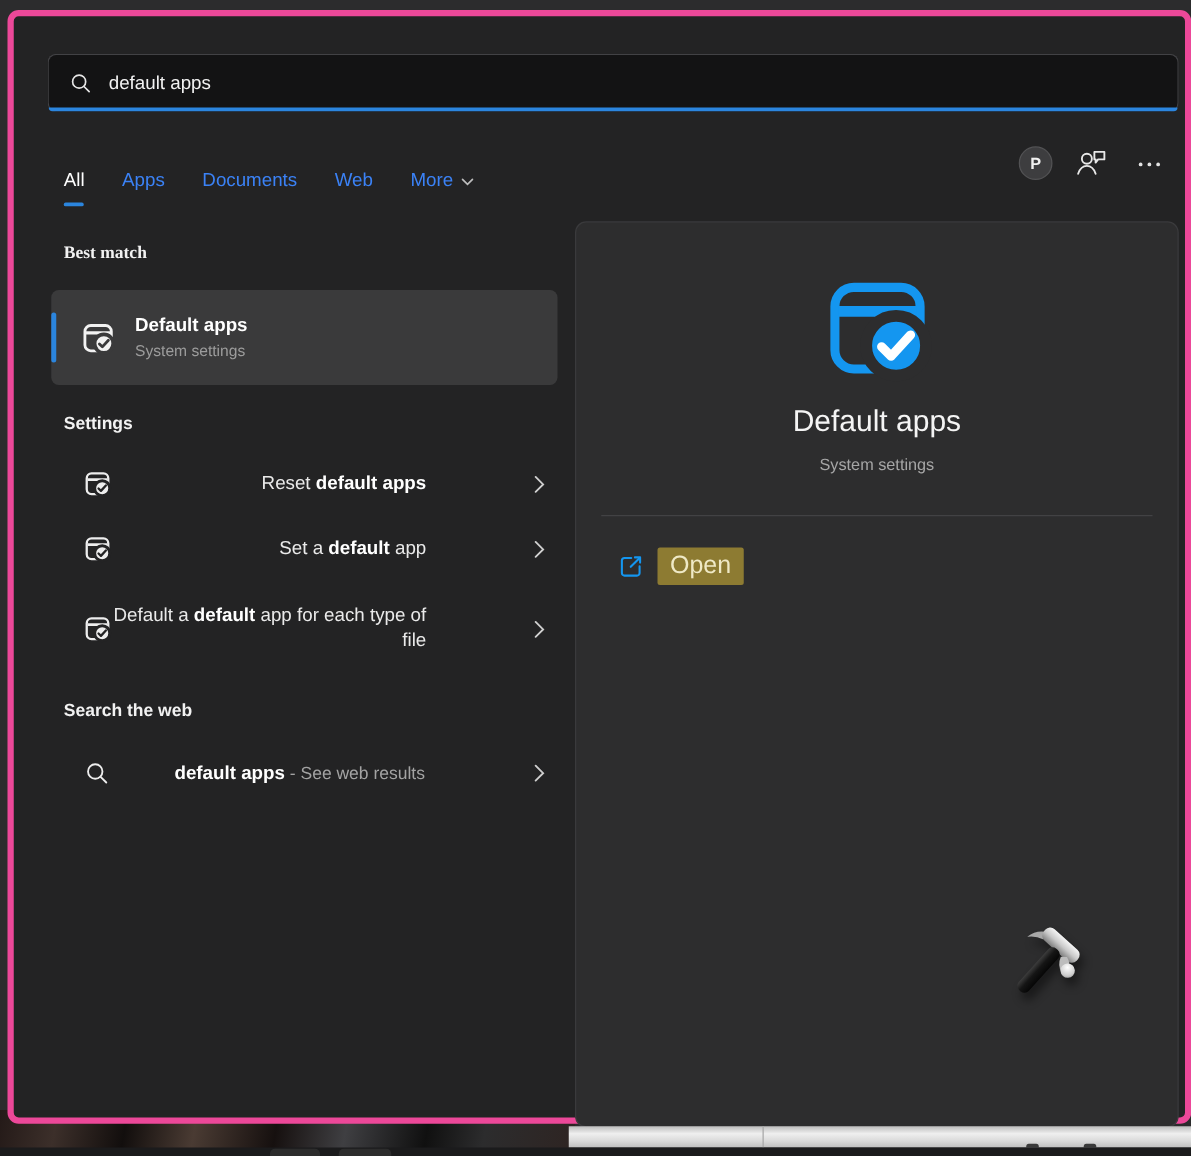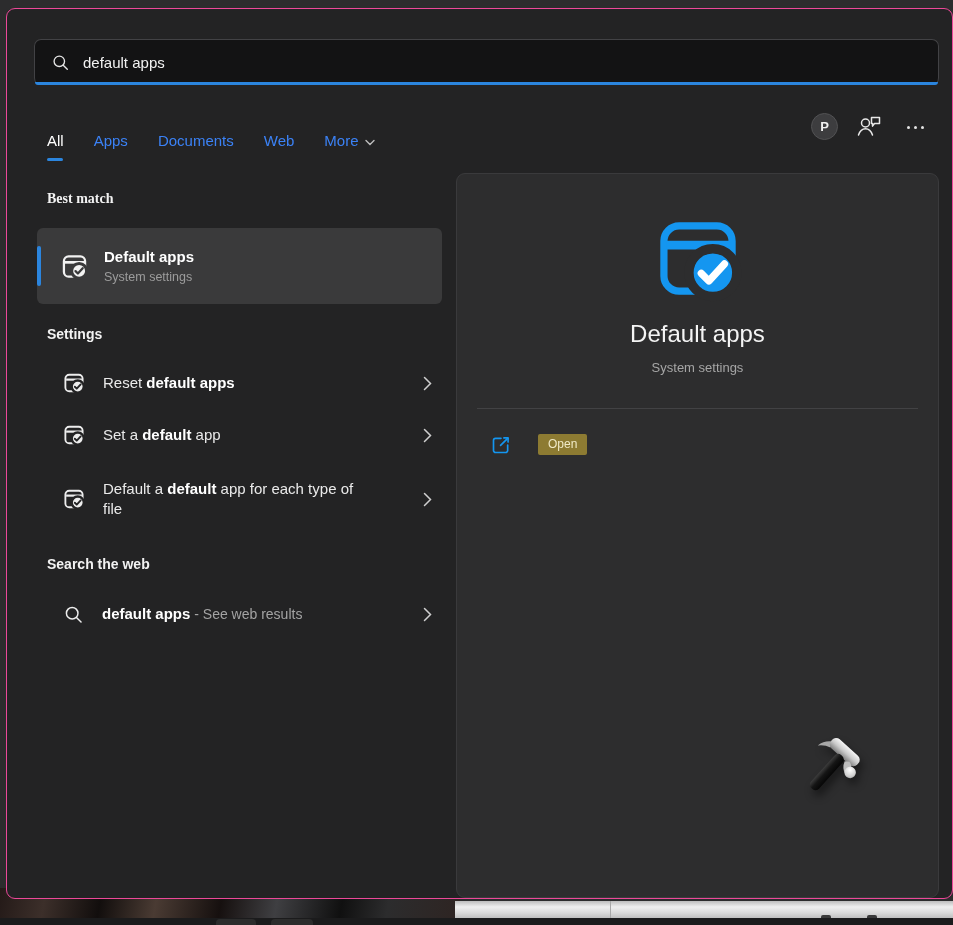--- a/index.html
+++ b/index.html
@@ -26,21 +26,21 @@
   .bg-window-bar .dash.d2 { left:412px; }
   .taskbar-strip { position:absolute; left:0; top:918px; width:953px; height:7px; background:#1b1b1c; z-index:3; }
   .taskbar-strip .slot { position:absolute; top:1px; height:6px; border-radius:4px 4px 0 0; background:#2c2c2c; }
   .taskbar-strip .slot.s1 { left:216px; width:40px; }
   .taskbar-strip .slot.s2 { left:271px; width:42px; }
 
   
   .panel {
     position:absolute; left:6px; top:8px; width:947px; height:891px; z-index:1;
     background:#232324;
-    border:1px solid #ec4899;
+    border:5px solid #ec4899;
     border-radius:9px;
   }
 
   
   .search-box {
     position:absolute; left:27px; top:30px; width:905px; height:46px;
     background:#131314;
     border:1px solid #424245;
     border-bottom:none;
     border-radius:7px;
@@ -97,22 +97,23 @@
     background:var(--accent-blue,#2b85de); border-radius:3px;
   }
   .da-icon { display:inline-block; flex:none; }
   .da-icon svg { width:100%; height:100%; display:block; }
   .best-tile .da-icon { width:27px; height:27px; color:#f2f2f2; }
   .best-tile .txt .t1 { font-size:15px; font-weight:700; color:#ffffff; }
   .best-tile .txt .t2 { font-size:12.5px; color:#9c9c9c; margin-top:5px; }
 
   .result-row {
     position:absolute; left:0; width:412px;
-    display:flex; align-items:center; gap:18px;
+    display:flex; align-items:center; 
     padding:0 14px 0 29px;
+    text-align:right;
   }
   .row-1 { top:182px; height:44px; }
   .row-2 { top:234px; height:44px; }
   .row-3 { top:288px; height:64px; }
   .row-web { top:412px; height:46px; }
   .result-row .da-icon { width:22px; height:22px; color:#ededed; }
   .result-row .search-glyph { width:21px; height:21px; color:#ededed; flex:none; }
   .result-row .label { flex:1; font-size:15px; color:#eaeaea; line-height:20px; max-width:252px; }
   .result-row .label b { font-weight:700; color:#ffffff; }
   .result-row .suffix { font-size:14px; color:#a3a3a3; font-weight:400; }
@@ -123,25 +124,24 @@
     position:absolute; left:449px; top:164px; width:483px; height:725px;
     background:#2d2d2e; border:1px solid #3a3a3c; border-radius:9px;
   }
   .card .big-icon { position:absolute; left:50%; top:41px; transform:translateX(-50%); width:87px; height:87px; color:var(--icon-blue,#1496f0); }
   .card .p-title { position:absolute; left:0; right:0; top:146px; text-align:center; font-size:24px; font-weight:400; color:#f4f4f4; }
   .card .p-sub { position:absolute; left:0; right:0; top:186px; text-align:center; font-size:13px; color:#a6a6a6; }
   .card .divider { position:absolute; left:20px; right:20px; top:234px; height:1px; background:#424244; }
   .open-row { position:absolute; left:34px; top:260px; display:flex; align-items:center; gap:11px; background:none; border:none; padding:0; font-family:inherit; }
   .open-row svg { width:20px; height:20px; color:var(--icon-blue,#1e9bf0); flex:none; }
   .open-label {
-    font-size:12px; padding:3px 10px 4px;
+    font-size:20px; padding:3px 10px 4px;
     background:var(--open-highlight-bg,#8d7b32);
     color:var(--open-highlight-text,#efe9c6);
     border-radius:2px;
-    margin-left:16px;
   }
   .hammer { position:absolute; left:328px; top:560px; width:92px; height:92px; filter:drop-shadow(3px 6px 4px rgba(0,0,0,0.45)); }
 </style>
 </head>
 <body>
 
 <div class="wallpaper-strip"></div>
 <div class="bg-window-bar">
   <div class="vdiv"></div>
   <div class="dash d1"></div>

